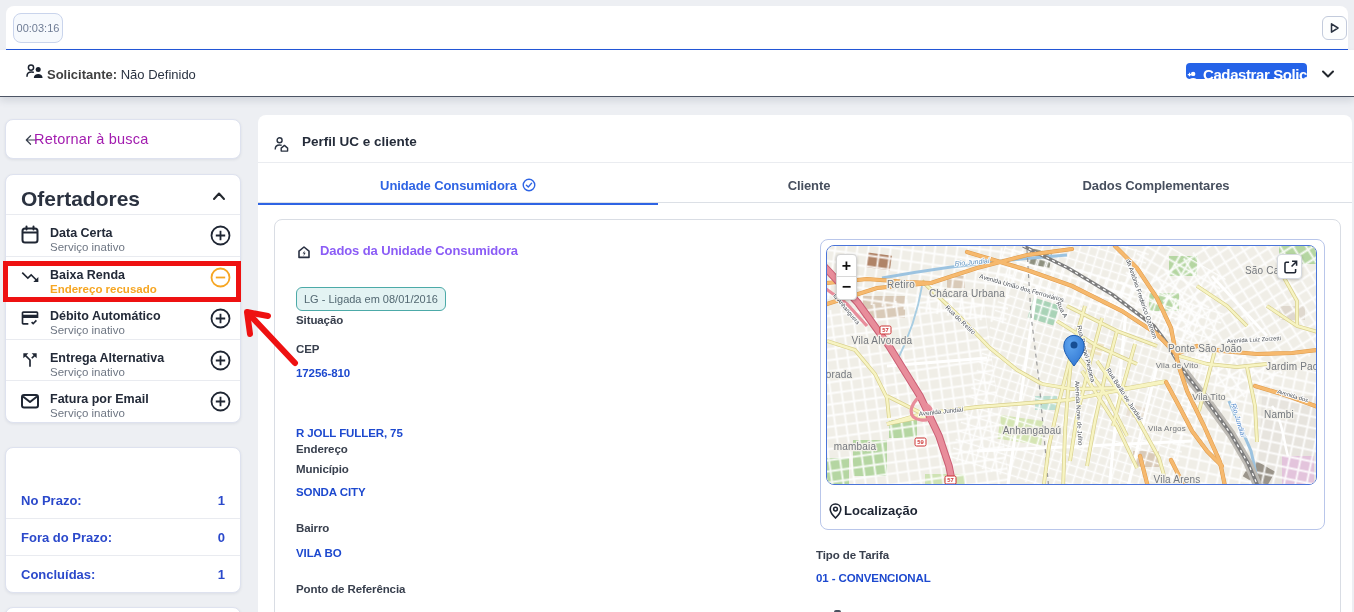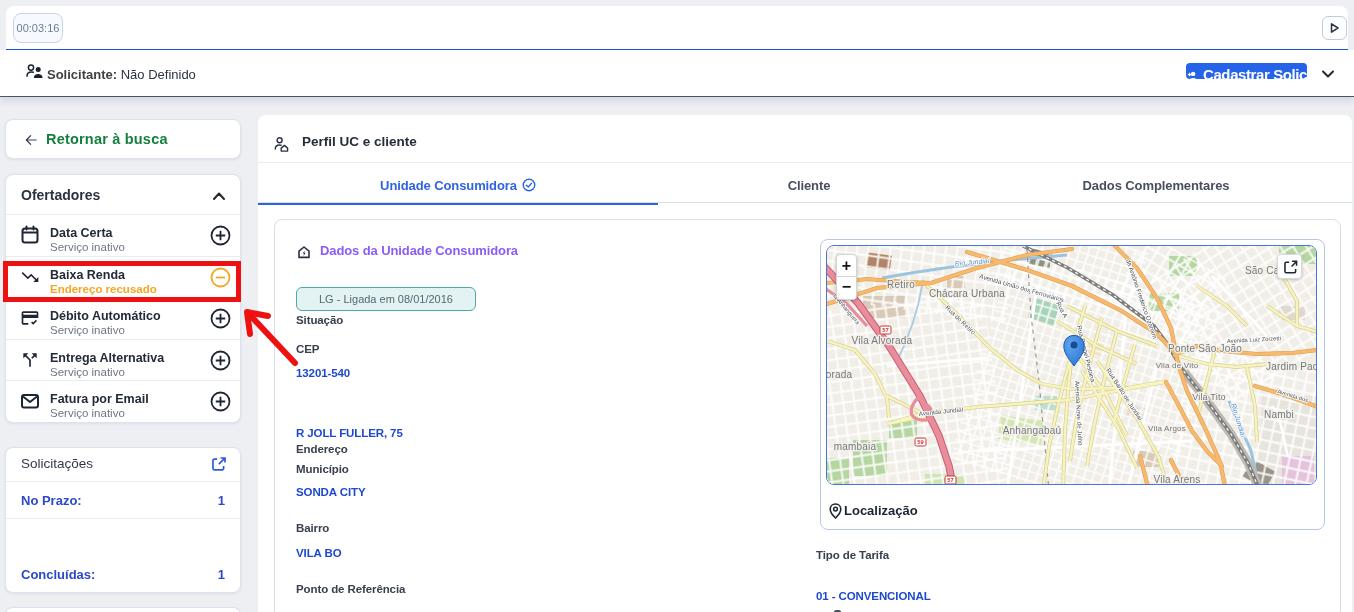--- a/index.html
+++ b/index.html
@@ -16,25 +16,25 @@
 #solbar .icon { position:absolute; left:26px; top:13px; }
 #soltext { position:absolute; left:47px; top:17px; font-size:13px; color:#2a3342; }
 #soltext b { color:#404040; }
 #cadbtn { position:absolute; left:1186px; top:13px; width:121px; height:16px; background:#2563e8; border-radius:4px; color:#fff; font-size:15px; letter-spacing:-0.4px; white-space:nowrap; font-weight:bold; text-align:center; line-height:24px; }
 #cadbtn svg { vertical-align:-3px; margin-right:4px; }
 #chevdown { position:absolute; left:1320px; top:16px; }
 
 
 .card { position:absolute; background:#fff; border:1px solid #dee2ef; border-radius:8px; box-shadow:0 1px 3px rgba(30,40,60,.08); }
 #btnback { left:5px; top:119px; width:236px; height:40px; }
-#btnback .txt { position:absolute; left:40px; top:11px; font-size:14.5px; font-weight:bold; color:#15803d; letter-spacing:.2px; }
+#btnback .txt { position:absolute; left:28px; top:11px; font-size:14.5px; font-weight:normal; color:#a21caf; letter-spacing:.2px; }
 #btnback svg { position:absolute; left:19px; top:14px; }
 #ofertadores { left:5px; top:174px; width:236px; height:249px; }
 #ofertadores .hdr { position:absolute; left:0; top:0; width:100%; height:40px; border-bottom:1px solid #e9ebf0; }
-#ofertadores .hdr .t { position:absolute; left:15px; top:12px; font-size:14px; font-weight:bold; color:#2b3240; }
+#ofertadores .hdr .t { position:absolute; left:15px; top:12px; font-size:21px; font-weight:bold; color:#2b3240; }
 #ofertadores .hdr svg { position:absolute; right:14px; top:16px; }
 .orow { position:absolute; left:0; width:100%; height:41.6px; border-bottom:1px solid #e9ebf0; }
 .orow:last-child { border-bottom:none; }
 .orow .ic { position:absolute; left:14px; top:10px; }
 .orow .t1 { position:absolute; left:44px; top:11px; font-size:12.5px; font-weight:bold; color:#232a38; }
 .orow .t2 { position:absolute; left:44px; top:26px; font-size:11.5px; color:#6e7683; }
 .orow .t2.rec { color:#f6a623; font-weight:bold; }
 .orow .pm { position:absolute; right:9px; top:10px; }
 #solic { left:5px; top:447px; width:236px; height:146px; }
 #solic .hdr { position:absolute; left:0; top:0; width:100%; height:34px; border-bottom:1px solid #e9ebf0; }
@@ -57,21 +57,21 @@
 .tab { position:absolute; top:0; height:40px; text-align:center; font-size:13px; font-weight:bold; color:#474f5e; line-height:45px; letter-spacing:-0.1px; }
 .tab.active { color:#2e64e4; border-bottom:2.5px solid #2e64e4; height:41.5px; }
 .tab.active svg { vertical-align:-2px; margin-left:5px; }
 #content { position:absolute; left:16px; top:104px; width:1067px; height:440px; border:1px solid #d9dde4; border-radius:8px; background:#fff; }
 
 
 .lbl { position:absolute; font-size:11.5px; font-weight:bold; color:#39404e; letter-spacing:-0.1px; }
 .val { position:absolute; font-size:11.5px; font-weight:bold; color:#1d49cf; letter-spacing:-0.1px; }
 #dheading { position:absolute; left:45px; top:23px; font-size:13px; font-weight:bold; color:#8b5cf6; letter-spacing:-0.1px; }
 #homeic { position:absolute; left:22px; top:25px; }
-#badge { position:absolute; left:21px; top:67px; height:24px; background:#e3f3f3; border:1px solid #4caaa8; border-radius:6px; font-size:11px; color:#536872; line-height:23px; padding:0 22px; }
+#badge { position:absolute; left:21px; top:67px; height:24px; background:#e3f3f3; border:1px solid #4caaa8; border-radius:6px; font-size:11px; color:#536872; line-height:23px; padding:0 7px; }
 
 
 #loccard { position:absolute; left:545px; top:19px; width:505px; height:291px; border:1px solid #b9c6ea; border-radius:8px; background:#fff; }
 #mapbox { position:absolute; left:5px; top:5px; width:491px; height:240px; border:1px solid #4a74d9; border-radius:8px; overflow:hidden; background:#f1efe9; }
 #locrow { position:absolute; left:8px; top:262px; }
 #locrow svg { position:absolute; left:0; top:1px; }
 #locrow .t { position:absolute; left:15px; top:1px; font-size:13px; font-weight:bold; color:#1d2432; white-space:nowrap; }
 #zoomctl { position:absolute; left:9px; top:8px; width:21px; height:46px; background:#fff; border:1px solid #d4d4d4; border-radius:4px; box-shadow:0 1px 3px rgba(0,0,0,.25); z-index:10; }
 #zoomctl .zp { position:absolute; left:0; top:0; width:100%; height:22px; border-bottom:1px solid #d8d8d8; font-size:16px; font-weight:bold; color:#111; text-align:center; line-height:22px; }
 #zoomctl .zm { position:absolute; left:0; top:22px; width:100%; height:22px; font-size:16px; font-weight:bold; color:#111; text-align:center; line-height:20px; }
@@ -177,30 +177,27 @@
     <div class="t1">Fatura por Email</div>
       <div class="t2">Serviço inativo</div>
     <svg class="pm" width="21" height="21" viewBox="0 0 21 21">
         <circle cx="10.5" cy="10.5" r="9" fill="none" stroke="#1f2633" stroke-width="1.8"></circle>
         <path d="M10.5 5.8v9.4M5.8 10.5h9.4" stroke="#1f2633" stroke-width="1.8"></path>
       </svg>
   </div>
 </div>
 
 <div id="solic" class="card">
-  <div class="hdr">
-      <div class="t">Solicitações</div>
-    <svg width="17" height="17" viewBox="0 0 24 24">
-        <path d="M10 4.5 H6 c-1.2 0-1.8.6-1.8 1.8 v11.4 c0 1.2.6 1.8 1.8 1.8 h11.4 c1.2 0 1.8-.6 1.8-1.8 V14" fill="none" stroke="#2f5ae0" stroke-width="2.4"></path>
-        <path d="M12.5 11.5 L21 3 M14.8 2.8 h6.4 v6.4" fill="none" stroke="#2f5ae0" stroke-width="2.4"></path>
-      </svg>
-  </div>
   <div class="srow" style="top:34px;text-align:right;">
       <span class="l">No Prazo:</span>
       <span class="r">1</span>
+    </div>
+  <div class="srow" style="top:71px;">
+      <span class="l">Fora do Prazo:</span>
+      <span class="r">0</span>
     </div>
   <div class="srow" style="top:108px; border-bottom:none;">
       <span class="l">Concluídas:</span>
       <span class="r">1</span>
     </div>
 </div>
 <div id="nextcard" class="card"></div>
 
 <div id="redbox"></div>
 <svg class="abs" style="left:240px; top:305px; z-index:31;" width="70" height="65" viewBox="0 0 70 65">
@@ -227,21 +224,21 @@
   </div>
   <div id="content">
     <svg id="homeic" width="14" height="14" viewBox="0 0 14 14">
         <path d="M2 6.2 L7 2 L12 6.2 V12.4 H2 Z" fill="none" stroke="#2a3143" stroke-width="1.6" stroke-linejoin="round"></path>
         <path d="M7.7 5.4 L5.6 8.6 h1.5 l-0.7 2.6 2.3-3.4 H7.2 Z" fill="#2a3143"></path>
       </svg>
     <div id="dheading">Dados da Unidade Consumidora</div>
     <div class="lbl" style="left:21px; top:46px;margin-top:48px;">Situação</div>
     <div id="badge">LG - Ligada em 08/01/2016</div>
     <div class="lbl" style="left:21px; top:123px;">CEP</div>
-    <div class="val" style="left:21px; top:147px;">13201-540</div>
+    <div class="val" style="left:21px; top:147px;">17256-810</div>
     <div class="lbl" style="left:21px; top:183px;margin-top:40px;">Endereço</div>
     <div class="val" style="left:21px; top:207px;">R JOLL FULLER, 75</div>
     <div class="lbl" style="left:21px; top:243px;">Município</div>
     <div class="val" style="left:21px; top:266px;">SONDA CITY</div>
     <div class="lbl" style="left:21px; top:302px;text-align:center;">Bairro</div>
     <div class="val" style="left:21px; top:327px;">VILA BO</div>
     <div class="lbl" style="left:21px; top:363px;">Ponto de Referência</div>
 
     <div id="loccard">
       <div id="mapbox">
@@ -416,15 +413,15 @@
       <div id="locrow">
         <svg width="13" height="16" viewBox="0 0 13 16">
             <path d="M6.5 1 C3.4 1 1.2 3.3 1.2 6.2 C1.2 9.8 6.5 15 6.5 15 C6.5 15 11.8 9.8 11.8 6.2 C11.8 3.3 9.6 1 6.5 1 Z" fill="none" stroke="#1d2432" stroke-width="1.6"></path>
             <circle cx="6.5" cy="6.1" r="1.9" fill="none" stroke="#1d2432" stroke-width="1.5"></circle>
           </svg>
         <div class="t">Localização</div>
       </div>
     </div>
     <div class="lbl" style="left:541px; top:329px;">Tipo de Tarifa</div>
     <div style="position:absolute; left:559px; top:390px; width:7px; height:4px; background:#4a5260; border-radius:2px;"></div>
-    <div class="val" style="left:541px; top:352px;margin-top:18px;">01 - CONVENCIONAL</div>
+    <div class="val" style="left:541px; top:352px;">01 - CONVENCIONAL</div>
   </div>
 </div>
 
 </body></html>

